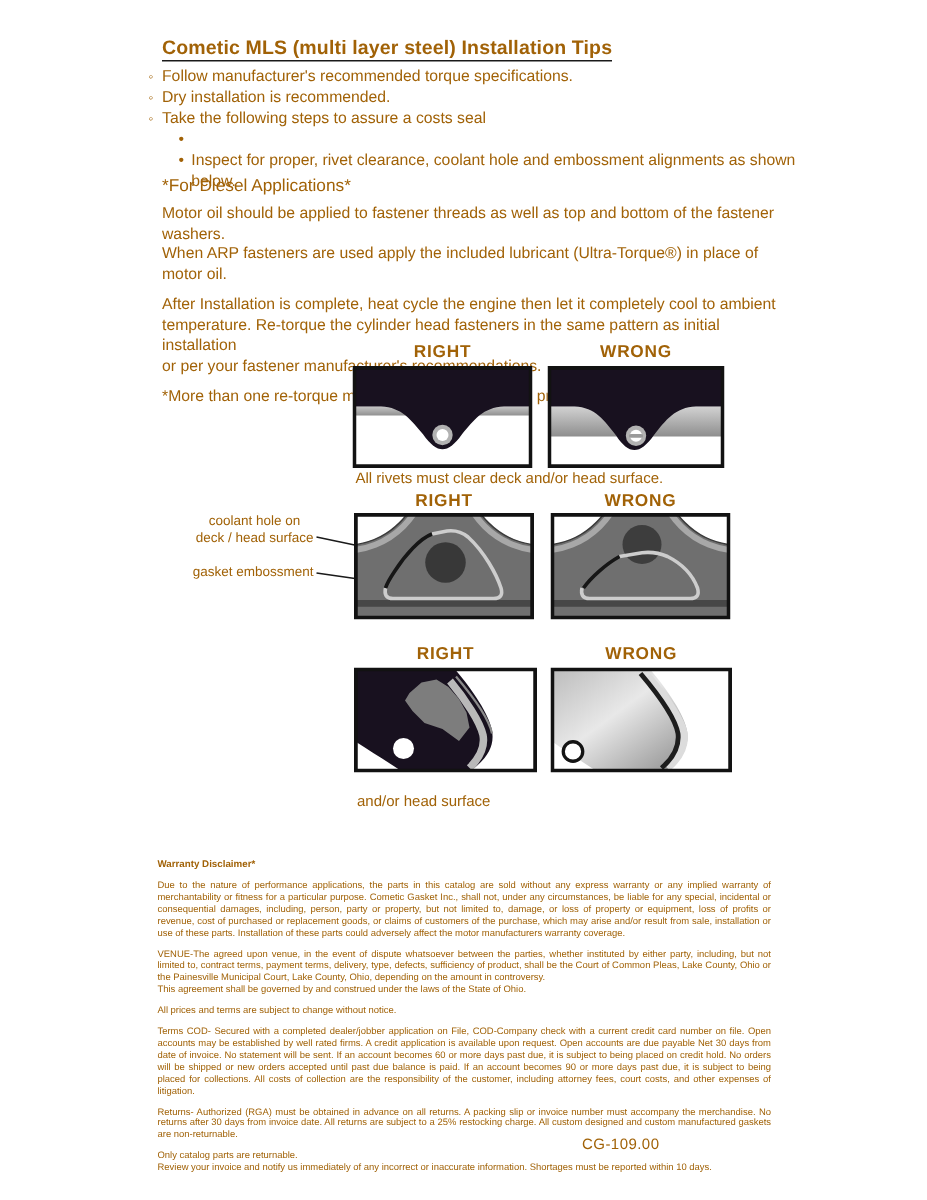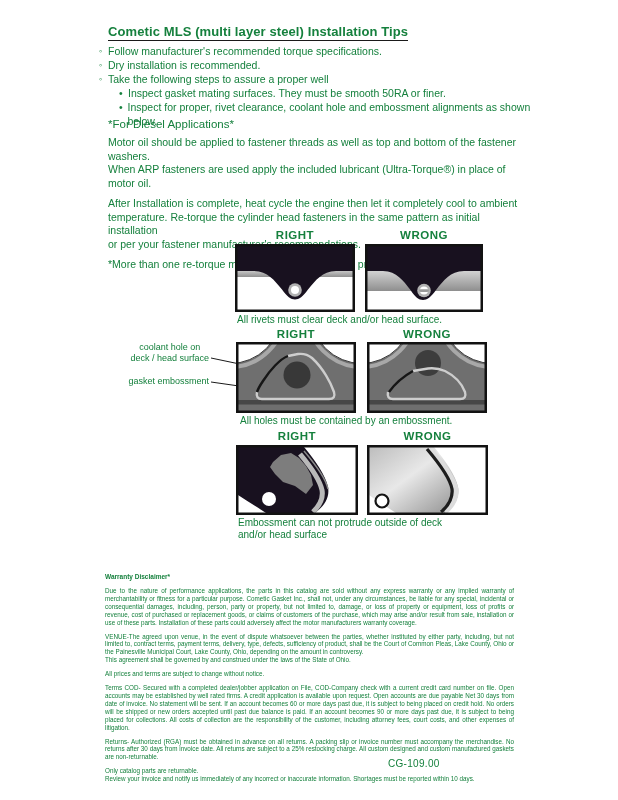--- a/index.html
+++ b/index.html
@@ -1,18 +1,18 @@
 <!DOCTYPE html>
 <html><head>
 <meta charset="utf-8">
 <style>
   html,body{margin:0;padding:0;background:#ffffff;}
   .page{
     position:relative;width:618px;height:800px;background:#ffffff;
-    font-family:"Liberation Sans", sans-serif;color:#15803d;overflow:hidden;
+    font-family:"Liberation Sans", sans-serif;color:#a16207;overflow:hidden;
   }
   
   .title{
     position:absolute;left:108px;top:24px;font-size:13px;font-weight:bold;
     border-bottom:1.5px solid #1a1a1a;padding-bottom:1px;letter-spacing:0.1px;
   }
   
   .tips{position:absolute;left:99px;top:44px;width:440px;font-size:10.5px;line-height:14px;}
   .tip{display:flex;}
   .tip .m1{width:9px;font-size:9px;}
@@ -47,25 +47,24 @@
     <div class="tip">
       <span class="m1">◦</span>
       <span>Follow manufacturer's recommended torque specifications.</span>
     </div>
     <div class="tip">
       <span class="m1">◦</span>
       <span>Dry installation is recommended.</span>
     </div>
     <div class="tip">
       <span class="m1">◦</span>
-      <span>Take the following steps to assure a proper well</span>
+      <span>Take the following steps to assure a costs seal</span>
     </div>
     <div class="subtip">
       <span class="m2">•</span>
-      <span>Inspect gasket mating surfaces.  They must be smooth 50RA or finer.</span>
     </div>
     <div class="subtip">
       <span class="m2">•</span>
       <span>Inspect for proper, rivet clearance, coolant hole and embossment alignments as shown below.</span>
     </div>
   </div>
 
   <div class="diesel">
     <h2>*For Diesel Applications*</h2>
     <p><span>Motor oil should be applied to fastener threads as well as top and bottom of the fastener washers.</span><br>
@@ -161,21 +160,20 @@
         <circle cx="126" cy="-30" r="55" fill="none" stroke="#a8a8a8" stroke-width="4"></circle>
         <circle cx="126" cy="-30" r="51.5" fill="#ffffff" stroke="#3b3b3b" stroke-width="1"></circle>
         <rect x="0" y="58" width="120" height="4.5" fill="#474747"></rect>
         <circle cx="61" cy="21" r="13" fill="#3d3d3d"></circle>
         <path d="M21,50 Q19.5,57 26,57 L93,57 Q100,57 98,50 C95,42 88,34 78,29 Q70,25.5 61,26.5 L46,29" fill="none" stroke="#cdcdcd" stroke-width="2.4"></path>
         <path d="M46,29 C37,34 27,43 22,50" fill="none" stroke="#161616" stroke-width="2.4"></path>
       </g>
       <rect x="1.25" y="1.25" width="117.5" height="68.5" fill="none" stroke="#121212" stroke-width="2.5"></rect>
     </svg>
 
-    <div class="caption" style="left:240px;top:415px">All holes must be contained by an embossment.</div>
 
     <div class="fig-label" style="left:236px;top:430px;width:122px">RIGHT</div>
     <div class="fig-label" style="left:367px;top:430px;width:121px">WRONG</div>
 
     <svg class="box" style="left:236px;top:445px" width="122" height="70" viewBox="0 0 122 70">
       <defs>
           <clipPath id="c3r">
             <rect x="2" y="2" width="118" height="66"></rect>
           </clipPath>
         </defs>
@@ -205,21 +203,21 @@
         <rect x="0" y="0" width="121" height="70" fill="#ffffff"></rect>
         <path d="M2,2 H67 C78,15 89,31 91,42 C93,53 87,61 78,68 L29,68 C20,62 10,56 2,50 Z" fill="url(#g3)"></path>
         <path d="M65,6 C76,19 87,34 89,44 C90,53 85,61 78,67" fill="none" stroke="#dcdcdc" stroke-width="5"></path>
         <path d="M60,4 C71,17 83,33 85,44 C86,53 81,61 74,67" fill="none" stroke="#1d1d1d" stroke-width="3.2"></path>
         <circle cx="15" cy="56" r="6.5" fill="#ffffff" stroke="#141414" stroke-width="2.2"></circle>
       </g>
       <rect x="1.25" y="1.25" width="118.5" height="67.5" fill="none" stroke="#121212" stroke-width="2.5"></rect>
     </svg>
 
     <div class="caption" style="left:238px;top:517px">
-      <span>Embossment can not protrude outside of deck</span><br>
+      <br>
       <span>and/or head surface</span>
     </div>
 
   </div>
 
   <div class="legal">
     <h3>Warranty Disclaimer*</h3>
     <p>Due to the nature of performance applications, the parts in this catalog are sold without any express warranty or any implied warranty of merchantability or fitness for a particular purpose.  Cometic Gasket Inc., shall not, under any circumstances, be liable for any special, incidental or consequential damages, including, person, party or property, but not limited to, damage, or loss of property or equipment, loss of profits or revenue, cost of purchased or replacement goods, or claims of customers of the purchase, which may arise and/or result from sale, installation or use of these parts.  Installation of these parts could adversely affect the motor manufacturers warranty coverage.</p>
     <p><span>VENUE-The agreed upon venue, in the event of dispute whatsoever between the parties, whether instituted by either party, including, but not limited to, contract terms, payment terms, delivery, type, defects, sufficiency of product, shall be the Court of Common Pleas, Lake County, Ohio or the Painesville Municipal Court, Lake County, Ohio, depending on the amount in controversy.</span><br>
        <span>This agreement shall be governed by and construed under the laws of the State of Ohio.</span></p>

